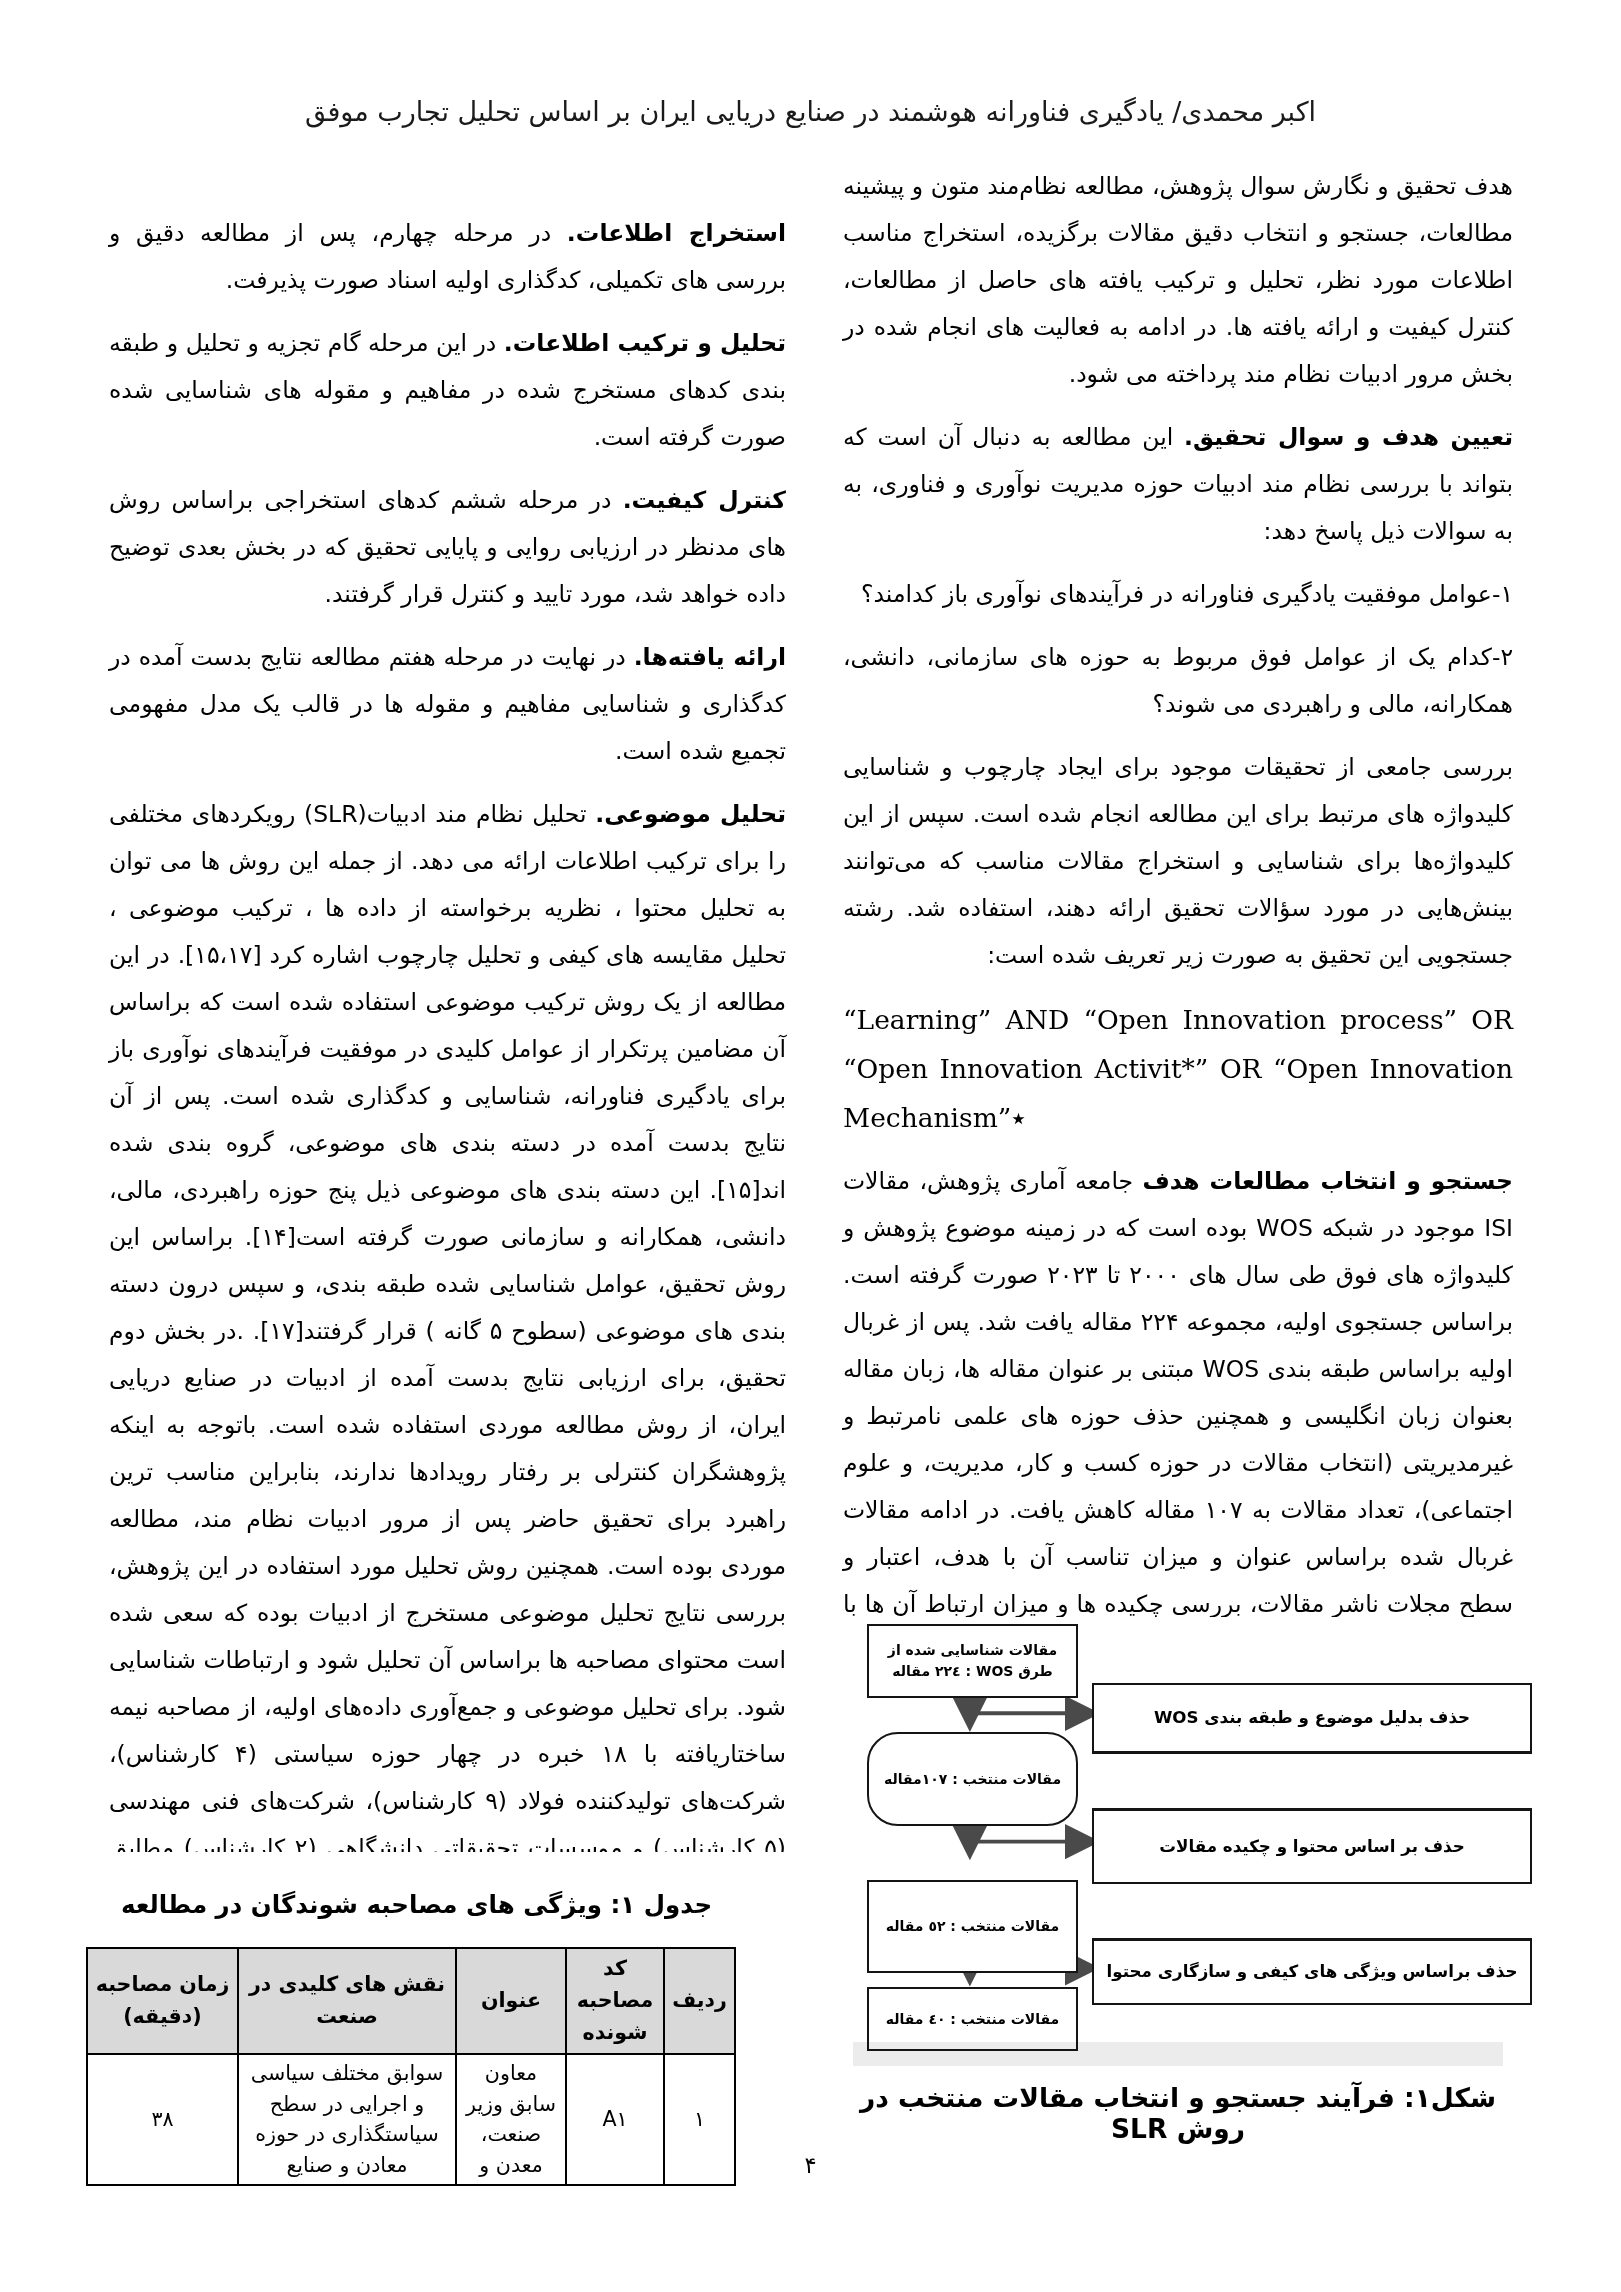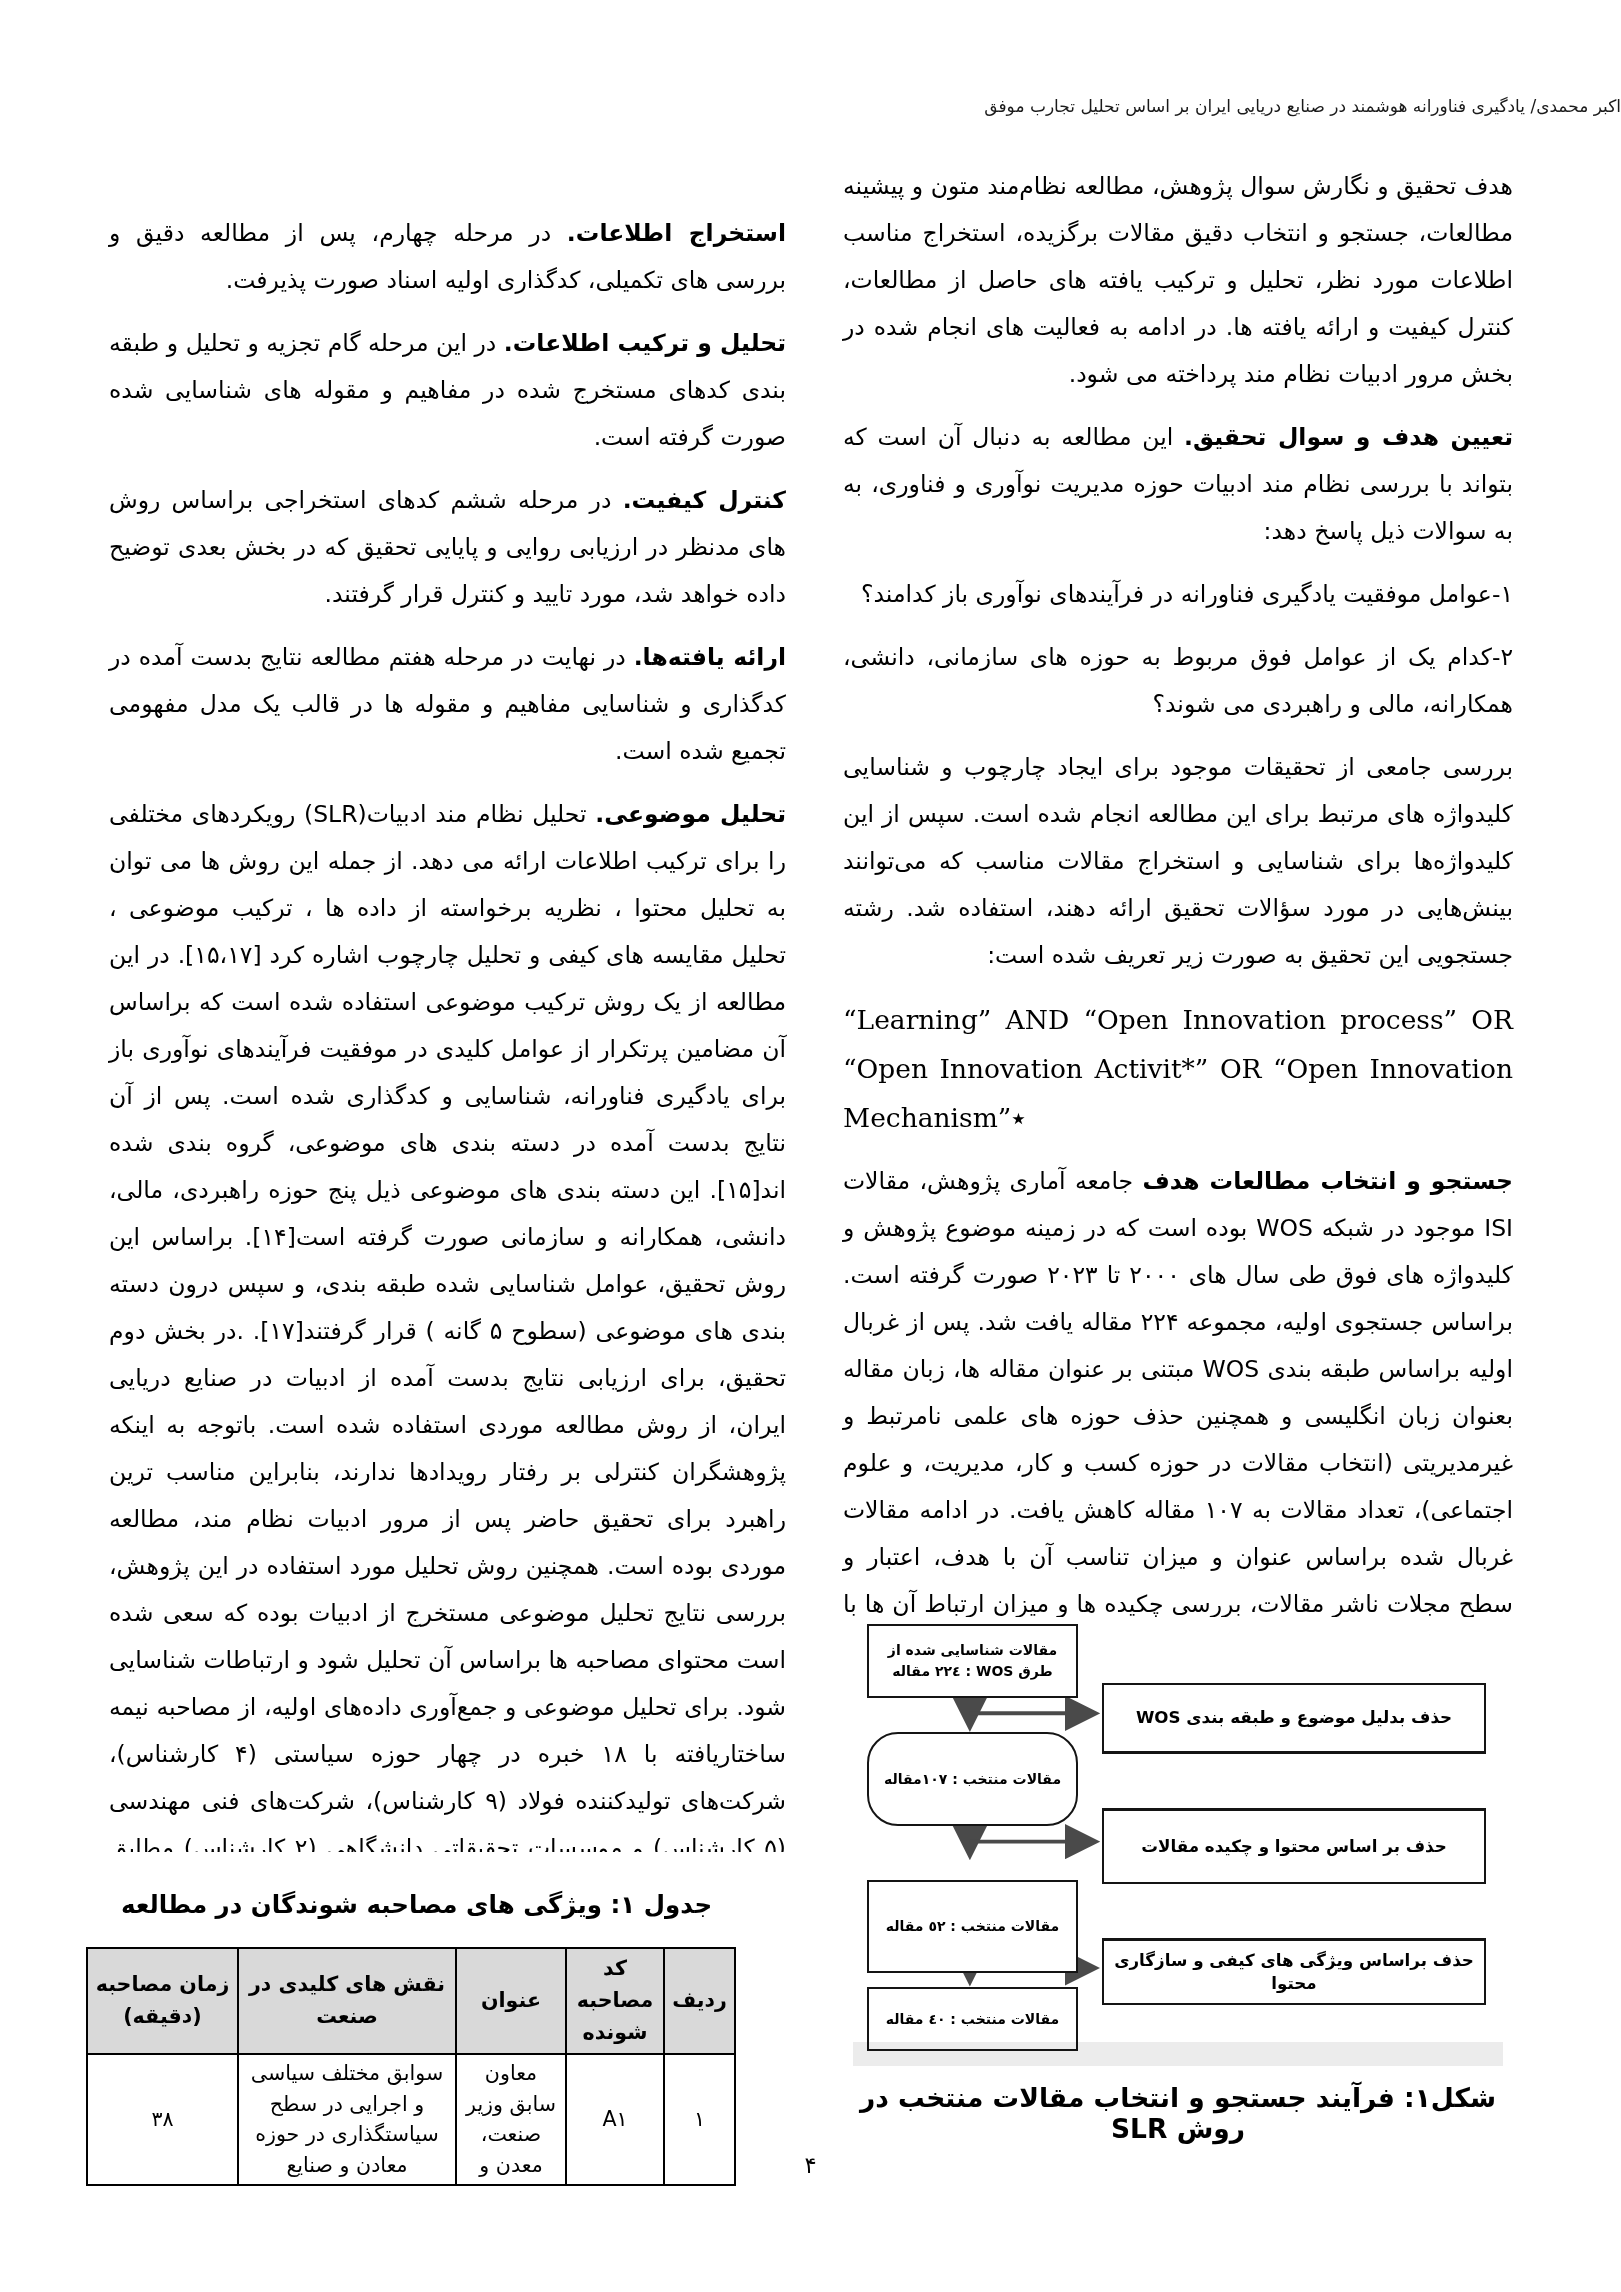--- a/index.html
+++ b/index.html
@@ -1,22 +1,22 @@
 <!DOCTYPE html>
 <html lang="fa"><head>
 <meta charset="utf-8">
 <style>
   html,body{margin:0;padding:0;}
   body{
     width:1621px;height:2293px;position:relative;background:#ffffff;
     font-family:"DejaVu Sans", sans-serif;color:#000;
   }
   .running-header{
-    position:absolute;top:96px;left:0;width:100%;text-align:right;
-    direction:rtl;font-size:17px;color:#1a1a1a;letter-spacing:0;
+    position:absolute;top:96px;left:0;width:100%;text-align:center;
+    direction:rtl;font-size:27px;color:#1a1a1a;letter-spacing:0;
   }
   .col{
     position:absolute;direction:rtl;text-align:justify;
     font-size:23.5px;line-height:47px;overflow:hidden;
   }
   #right-col{top:147px;right:92px;width:702px;height:1470px;}
   #left-col{top:194px;left:93px;width:709px;height:1658px;}
   .col p{margin:16px;}
   .lead{font-weight:bold;}
   .search-en{
@@ -24,21 +24,21 @@
     font-family:"DejaVu Serif", serif;font-size:26.5px;line-height:49px;
   }
   
   #figure{position:absolute;top:1622px;left:867px;width:622px;height:453px;direction:ltr;}
   .band{position:absolute;top:420px;left:-13.7px;width:650px;height:23.5px;background:#ececec;z-index:1;}
   .flow-box,.side-box{
     position:absolute;box-sizing:border-box;display:flex;align-items:center;justify-content:center;
     text-align:center;direction:rtl;font-weight:bold;background:#fff;z-index:2;padding:2px 5.9px;
   }
   .flow-box{left:0;width:211px;border:2px solid #141414;font-size:14px;line-height:1.5;}
-  .side-box{left:235px;width:384px;border:2px solid #141414;font-size:16.7px;line-height:1.4;}
+  .side-box{left:225px;width:440px;border:2px solid #141414;font-size:16.7px;line-height:1.4;}
   #flow-b1{top:2px;height:74px;}
   #flow-b2{top:110px;height:94px;border-radius:31px;}
   #flow-b3{top:238px;height:93px;margin-top:20px;}
   #flow-b4{top:365px;height:64px;background:transparent;}
   #side-b1{top:61px;height:71px;border-bottom-width:3.9px;}
   #side-b2{top:186px;height:76px;border-top-width:3.9px;}
   #side-b3{top:316px;height:67px;border-top-width:3.9px;}
   #arrows{position:absolute;top:0;left:0;z-index:2;}
   .fig-caption{
     position:absolute;top:2082px;right:92px;width:702px;text-align:center;

